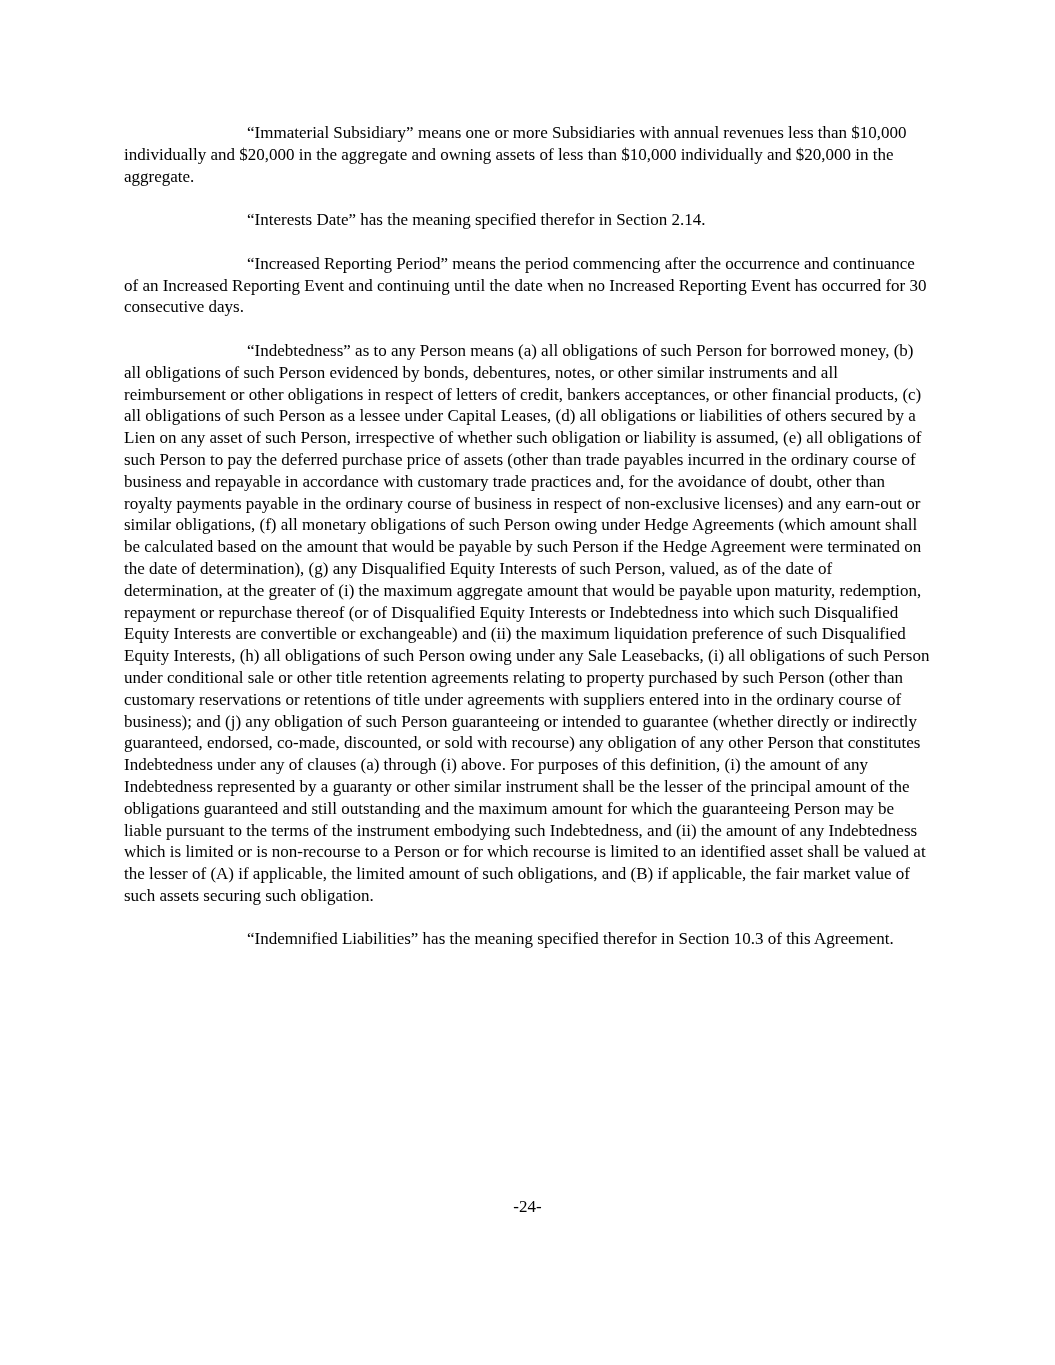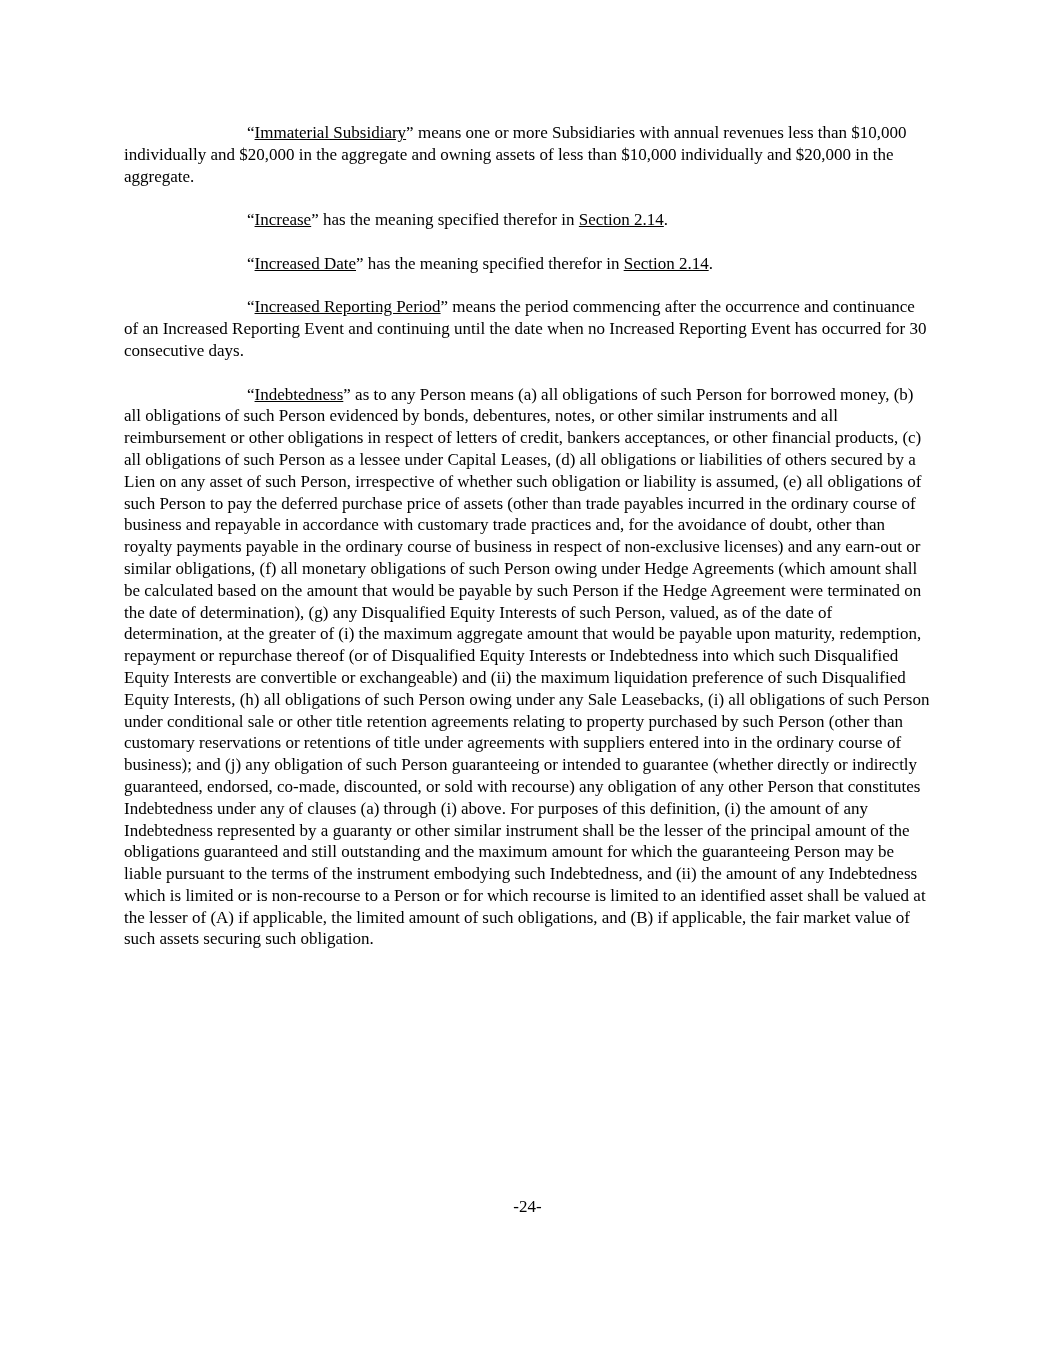--- a/index.html
+++ b/index.html
@@ -20,43 +20,42 @@
     line-height: 21.8px;
     padding: 122px 125px 40px 124px;
     overflow: hidden;
   }
   p.para {
     margin: 0 0 21.8px 0;
     text-indent: 123px;
     text-align: left;
   }
   .u {
-    text-decoration: underline;
   }
   .footer {
     position: absolute;
     top: 1196px;
     left: 0;
     right: 0;
     text-align: center;
   }
 </style>
 </head>
 <body>
 
 <div class="page">
 
   <p class="para"><span>“</span><span class="u">Immaterial Subsidiary</span><span>” means one or more Subsidiaries with annual revenues less than $10,000 individually and $20,000 in the aggregate and owning assets of less than $10,000 individually and $20,000 in the aggregate.</span></p>
 
-  <p class="para"><span>“</span><span class="u">Increase</span><span>” has the meaning specified therefor in </span><span class="u">Section 2.14</span><span>.</span></p>
 
-  <p class="para"><span>“</span><span class="u">Increased Date</span><span>” has the meaning specified therefor in </span><span class="u">Section 2.14</span><span>.</span></p>
+  <p class="para"><span>“</span><span class="u">Interests Date</span><span>” has the meaning specified therefor in </span><span class="u">Section 2.14</span><span>.</span></p>
 
 
 
   <p class="para"><span>“</span><span class="u">Increased Reporting Period</span><span>” means the period commencing after the occurrence and continuance of an Increased Reporting Event and continuing until the date when no Increased Reporting Event has occurred for 30 consecutive days.</span></p>
 
   <p class="para"><span>“</span><span class="u">Indebtedness</span><span>” as to any Person means (a) all obligations of such Person for borrowed money, (b) all obligations of such Person evidenced by bonds, debentures, notes, or other similar instruments and all reimbursement or other obligations in respect of letters of credit, bankers acceptances, or other financial products, (c) all obligations of such Person as a lessee under Capital Leases, (d) all obligations or liabilities of others secured by a Lien on any asset of such Person, irrespective of whether such obligation or liability is assumed, (e) all obligations of such Person to pay the deferred purchase price of assets (other than trade payables incurred in the ordinary course of business and repayable in accordance with customary trade practices and, for the avoidance of doubt, other than royalty payments payable in the ordinary course of business in respect of non-exclusive licenses) and any earn-out or similar obligations, (f) all monetary obligations of such Person owing under Hedge Agreements (which amount shall be calculated based on the amount that would be payable by such Person if the Hedge Agreement were terminated on the date of determination), (g) any Disqualified Equity Interests of such Person, valued, as of the date of determination, at the greater of (i) the maximum aggregate amount that would be payable upon maturity, redemption, repayment or repurchase thereof (or of Disqualified Equity Interests or Indebtedness into which such Disqualified Equity Interests are convertible or exchangeable) and (ii) the maximum liquidation preference of such Disqualified Equity Interests, (h) all obligations of such Person owing under any Sale Leasebacks, (i) all obligations of such Person under conditional sale or other title retention agreements relating to property purchased by such Person (other than customary reservations or retentions of title under agreements with suppliers entered into in the ordinary course of business); and (j) any obligation of such Person guaranteeing or intended to guarantee (whether directly or indirectly guaranteed, endorsed, co-made, discounted, or sold with recourse) any obligation of any other Person that constitutes Indebtedness under any of clauses (a) through (i) above.  For purposes of this definition, (i) the amount of any Indebtedness represented by a guaranty or other similar instrument shall be the lesser of the principal amount of the obligations guaranteed and still outstanding and the maximum amount for which the guaranteeing Person may be liable pursuant to the terms of the instrument embodying such Indebtedness, and (ii) the amount of any Indebtedness which is limited or is non-recourse to a Person or for which recourse is limited to an identified asset shall be valued at the lesser of (A) if applicable, the limited amount of such obligations, and (B) if applicable, the fair market value of such assets securing such obligation.</span></p>
 
+  <p class="para"><span>“</span><span class="u">Indemnified Liabilities</span><span>” has the meaning specified therefor in </span><span class="u">Section 10.3</span><span> of this Agreement.</span></p>
 
   <div class="footer">-24-</div>
 
 </div>
 
 </body></html>

